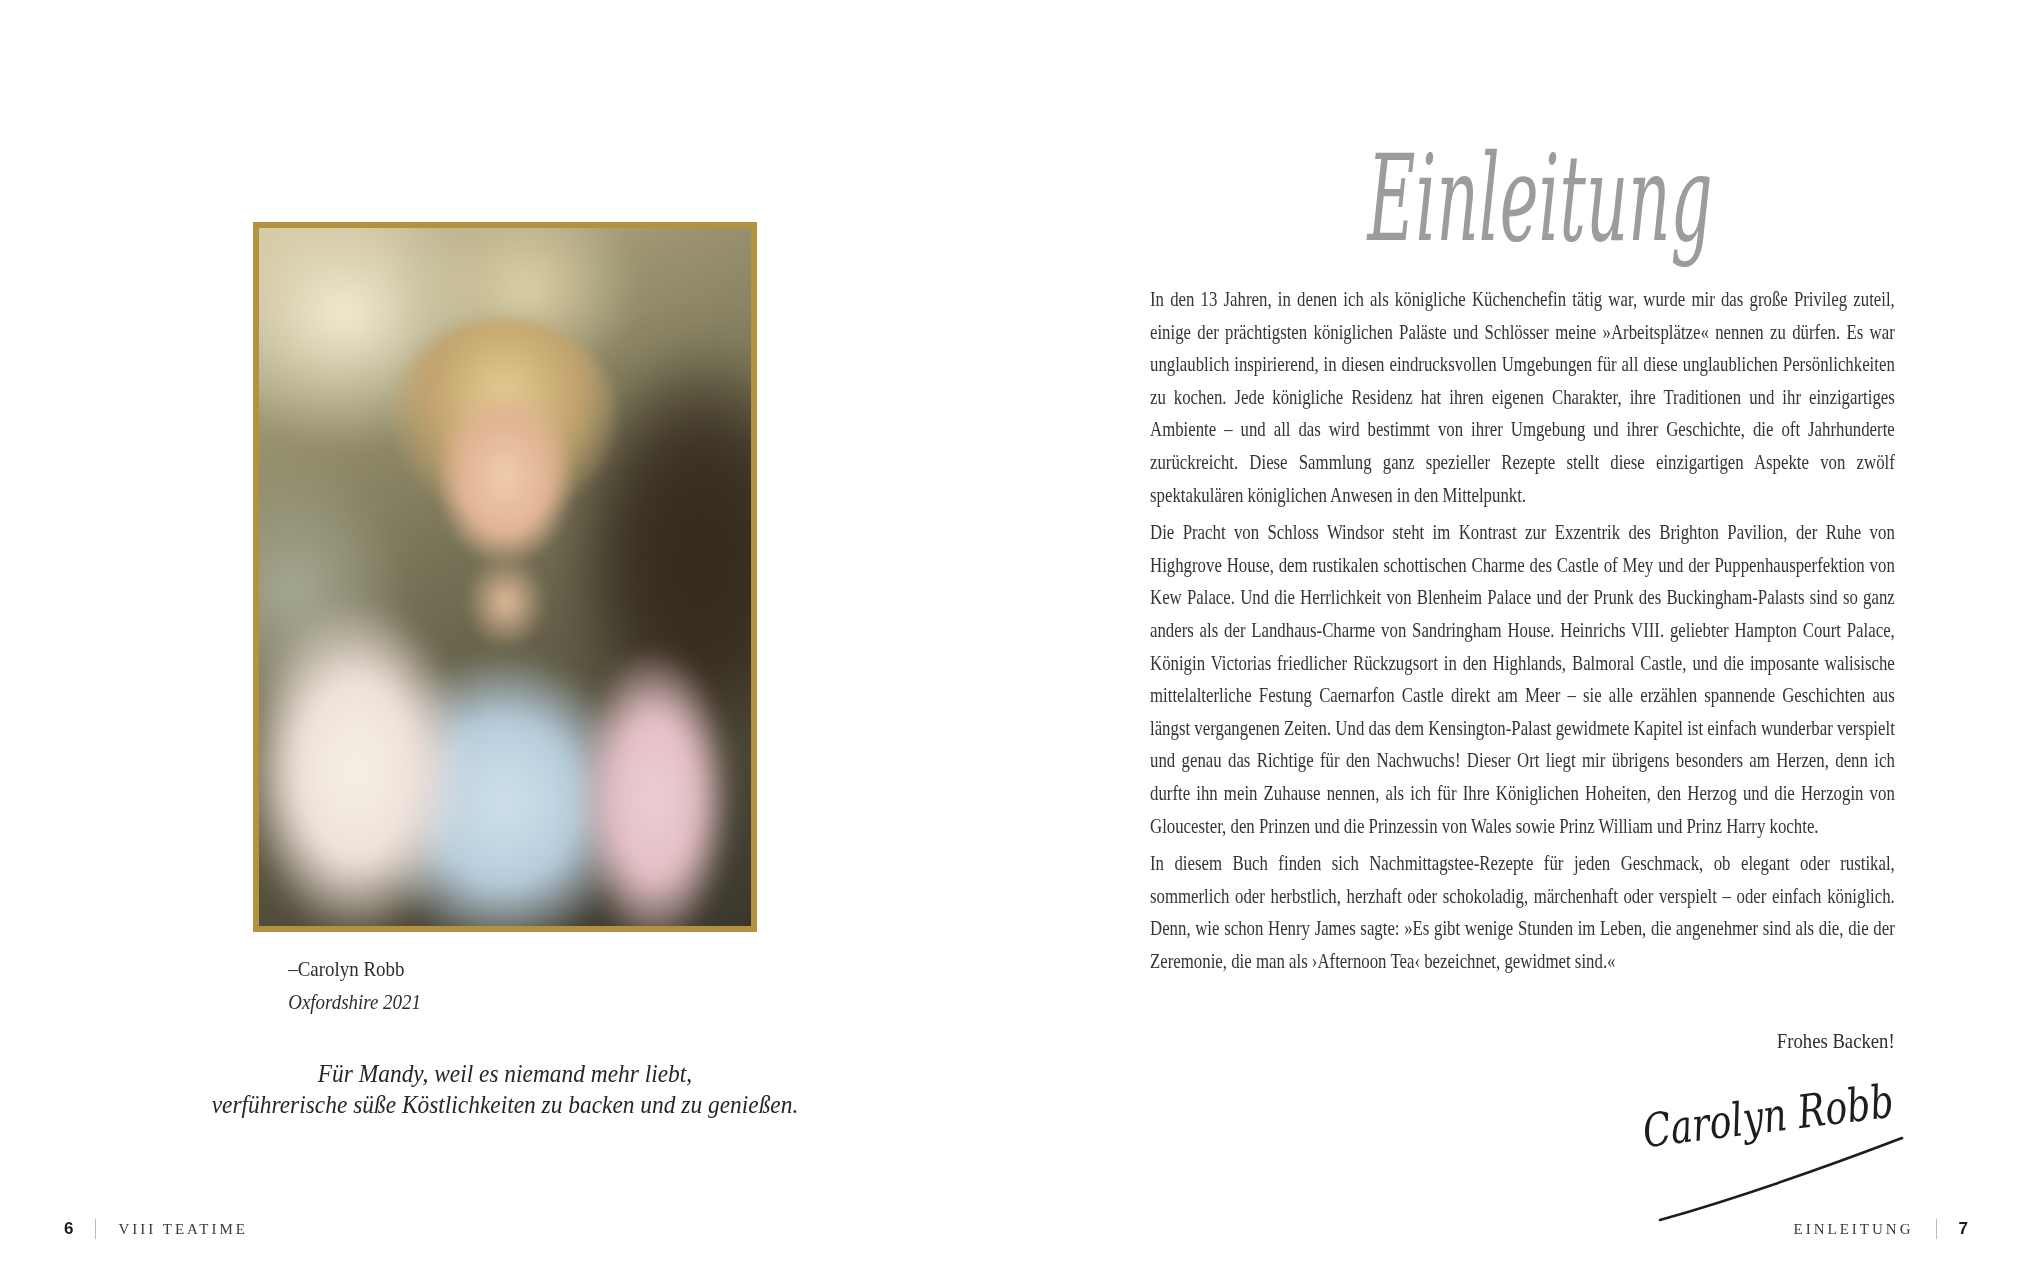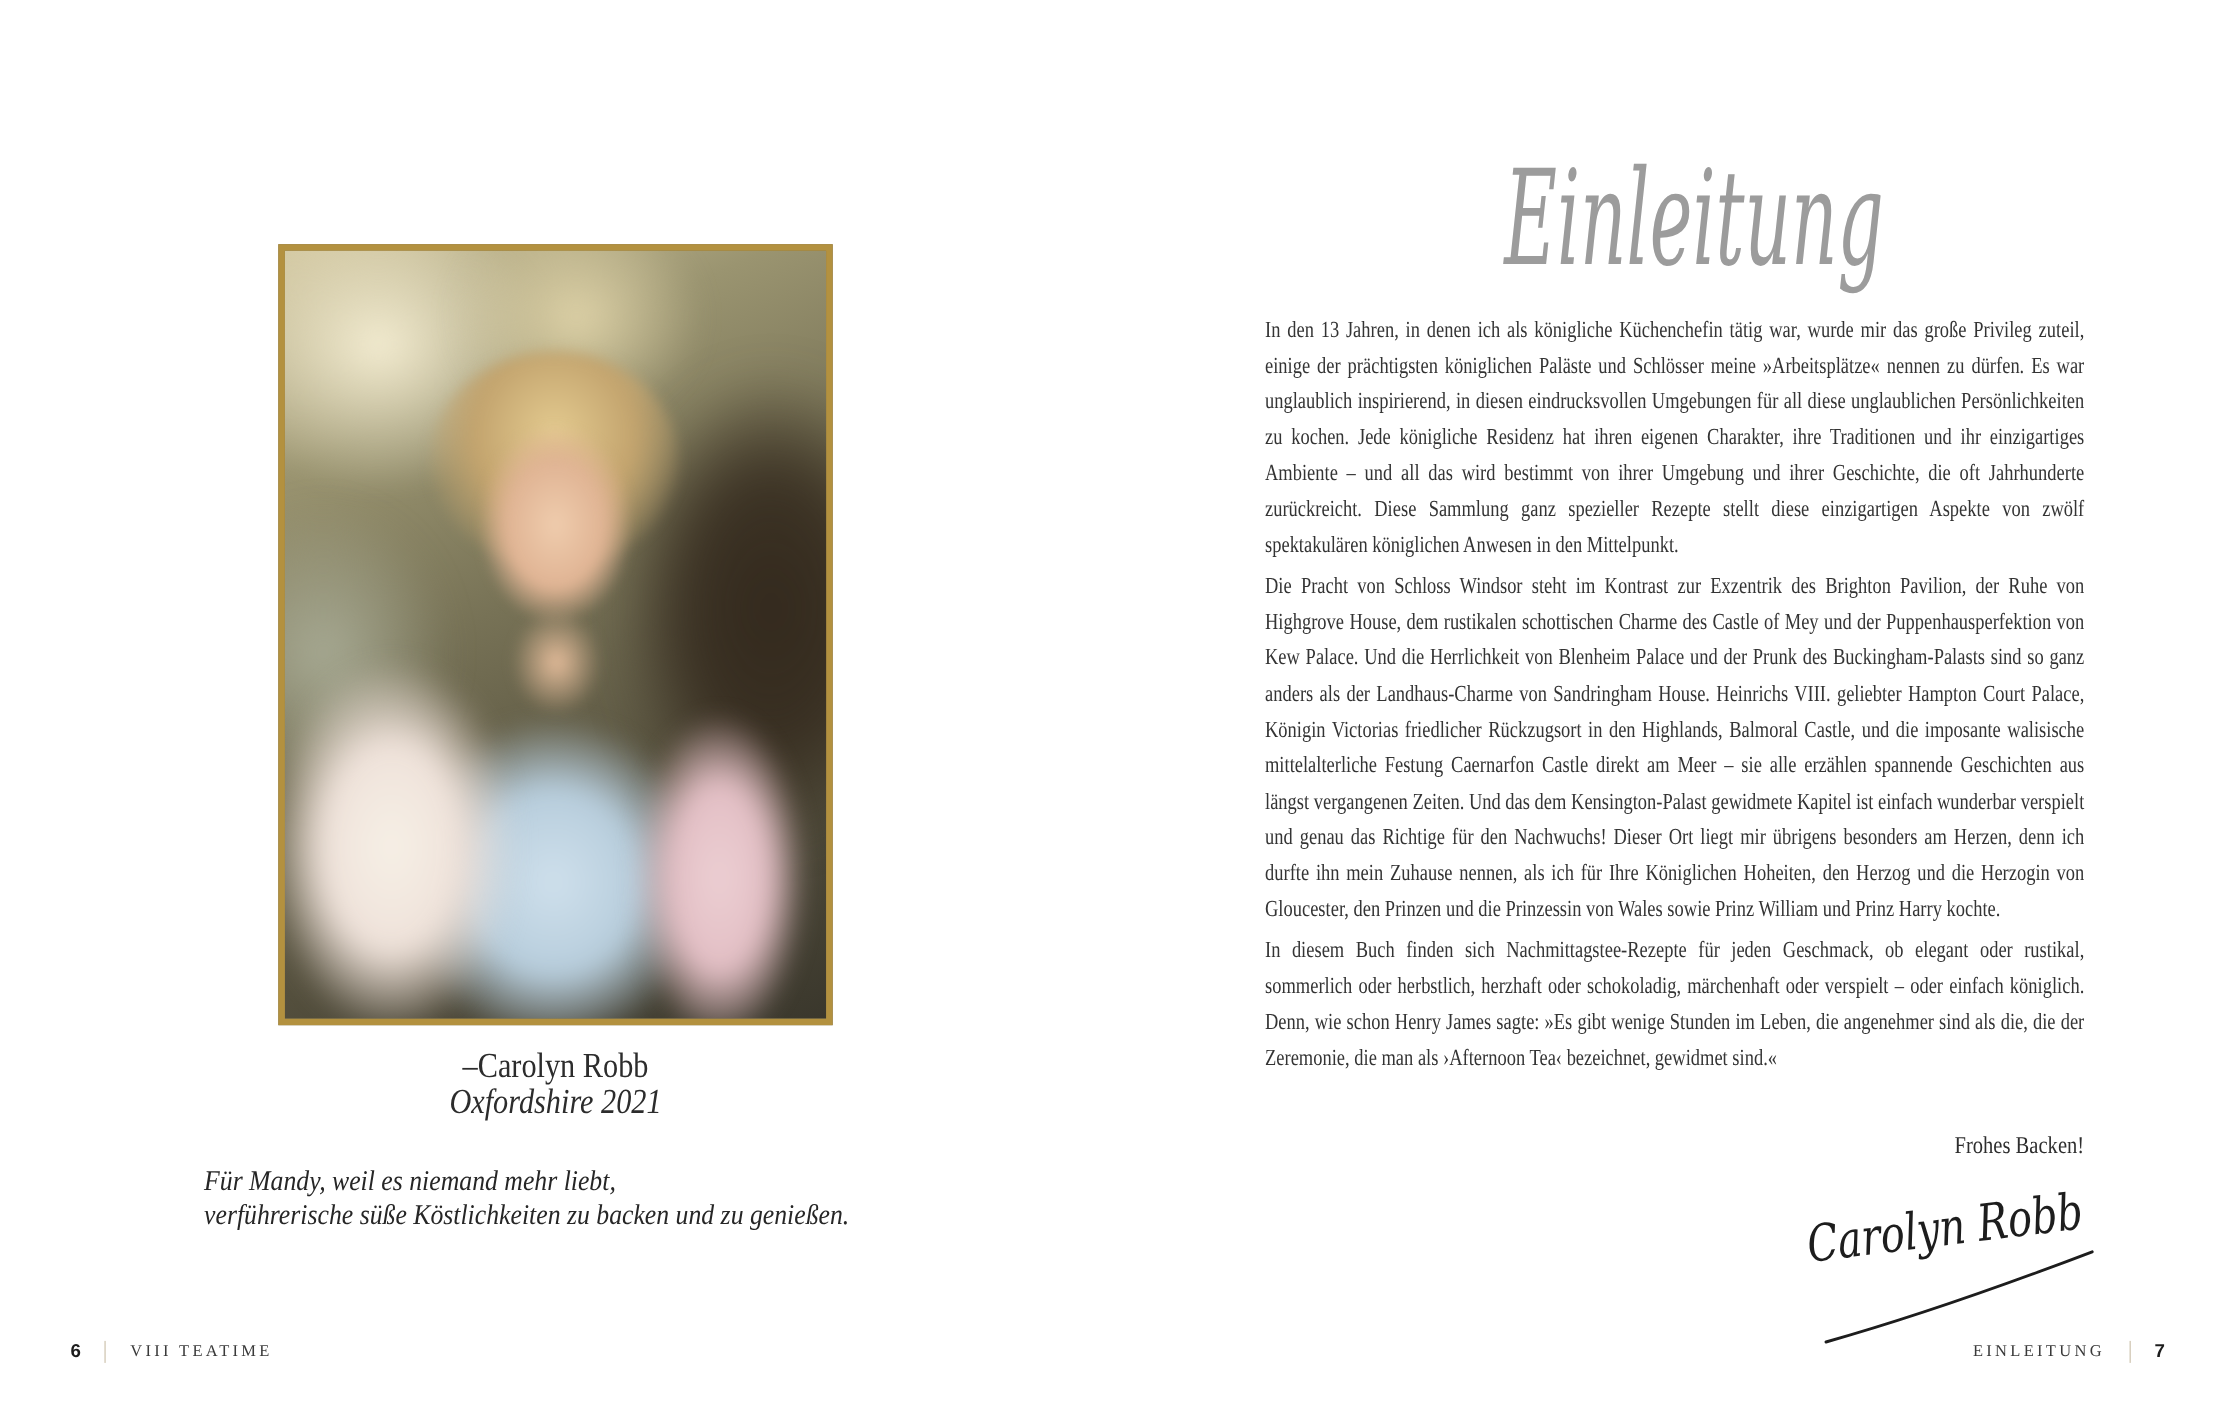--- a/index.html
+++ b/index.html
@@ -32,28 +32,28 @@
   .ph-neck{left:206px;top:326px;width:82px;height:96px;filter:blur(6px);
     background:radial-gradient(closest-side,#e5bd9b 0%,rgba(229,189,155,0) 100%);}
   .ph-shirt{left:106px;top:424px;width:276px;height:300px;filter:blur(10px);
     background:radial-gradient(closest-side,#cfe0ec 0%,#b7cddc 55%,rgba(183,205,220,0) 100%);}
   .ph-card-left{left:-16px;top:372px;width:226px;height:340px;filter:blur(12px);
     background:radial-gradient(closest-side,#f6f0e6 0%,#efe2da 55%,rgba(239,226,218,0) 100%);}
   .ph-card-pink{left:316px;top:420px;width:158px;height:300px;filter:blur(10px);
     background:radial-gradient(closest-side,#eccfd3 0%,#e3bfc5 55%,rgba(227,191,197,0) 100%);}
 
   .photo-caption{
-    position:absolute;left:253px;top:952px;width:504px;text-align:center;
-    color:#2c2c2c;font-size:32px;line-height:33px;
+    position:absolute;left:253px;top:952px;width:504px;
+    color:#2c2c2c;font-size:22px;line-height:33px;
   }
   .photo-caption .cap-line{display:block;transform:scaleX(.86);transform-origin:50% 50%;}
   .caption-italic{font-style:italic;}
 
   .dedication{
-    position:absolute;left:150px;top:1058px;width:710px;
+    position:absolute;left:150px;top:1058px;width:710px;text-align:center;
     font-style:italic;font-size:26px;line-height:31px;color:#262626;
   }
   .dedication .ded-line{display:block;transform:scaleX(.9);transform-origin:50% 50%;}
 
   
   .chapter-title-svg{position:absolute;left:1355px;top:88px;width:370px;height:210px;}
 
   .body-text{
     position:absolute;left:1150px;top:283px;width:931px;
     transform:scaleX(.8);transform-origin:0 0;

